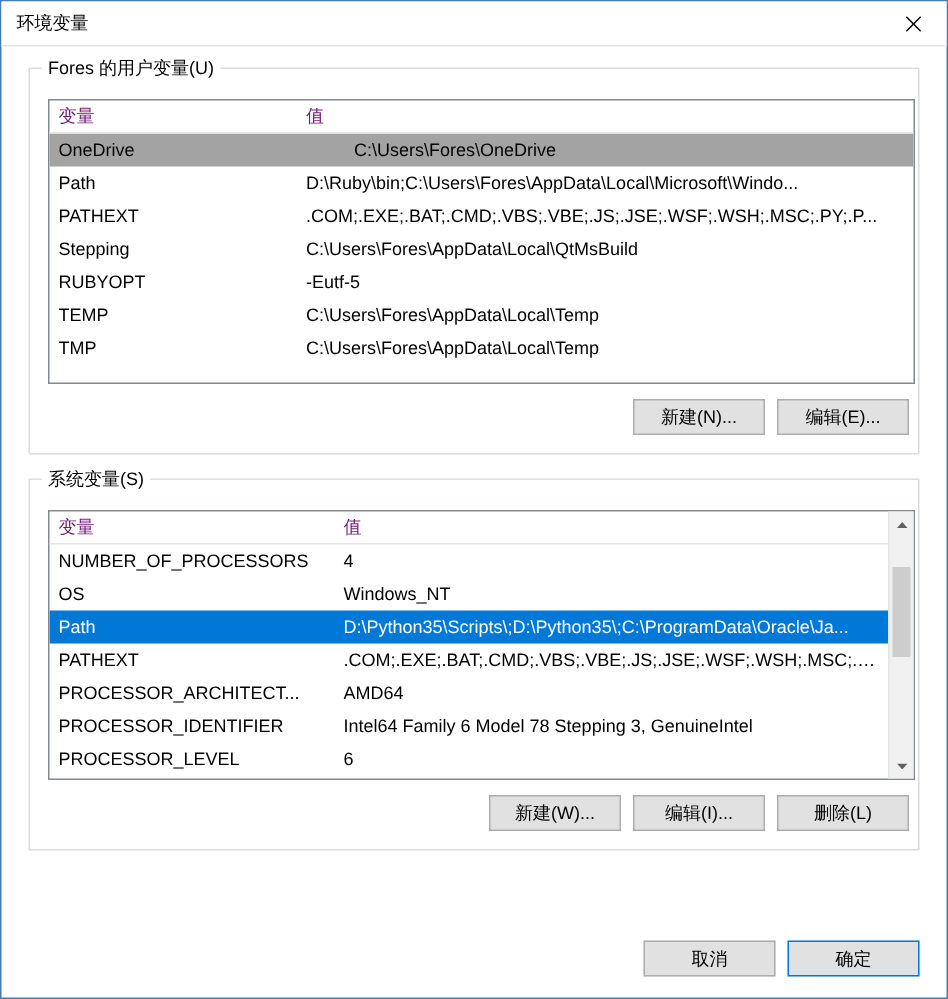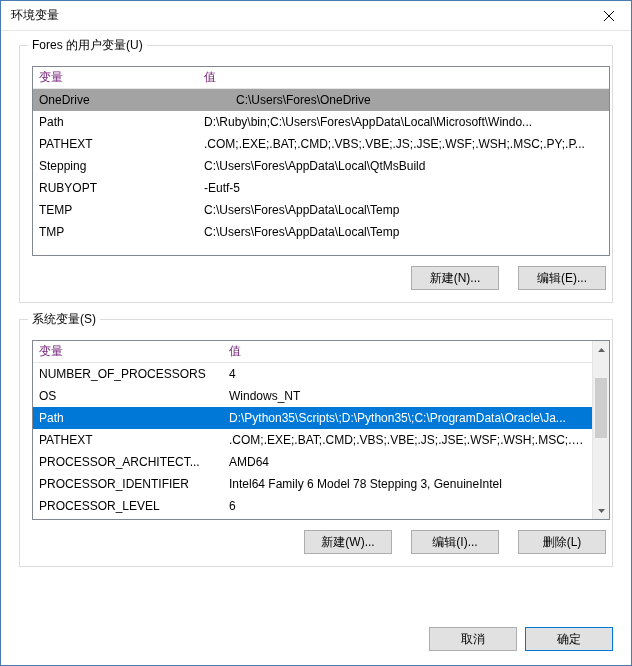--- a/index.html
+++ b/index.html
@@ -111,21 +111,21 @@
     color:#606060;font-size:9px;
   }
   .sb-track { flex:1; position:relative; }
   .sb-thumb {
     position:absolute; left:2px; right:2px;
     background:#cdcdcd;
   }
   .btn-row {
     display: flex;
     justify-content: flex-end;
-    gap: 19px;
+    gap: 8px;
     padding-right: 4px;
   }
   .btn {
     min-width: 88px;
     height: 24px;
     border: 1px solid #adadad;
     background: #e1e1e1;
     display: inline-flex;
     align-items: center;
     justify-content: center;

